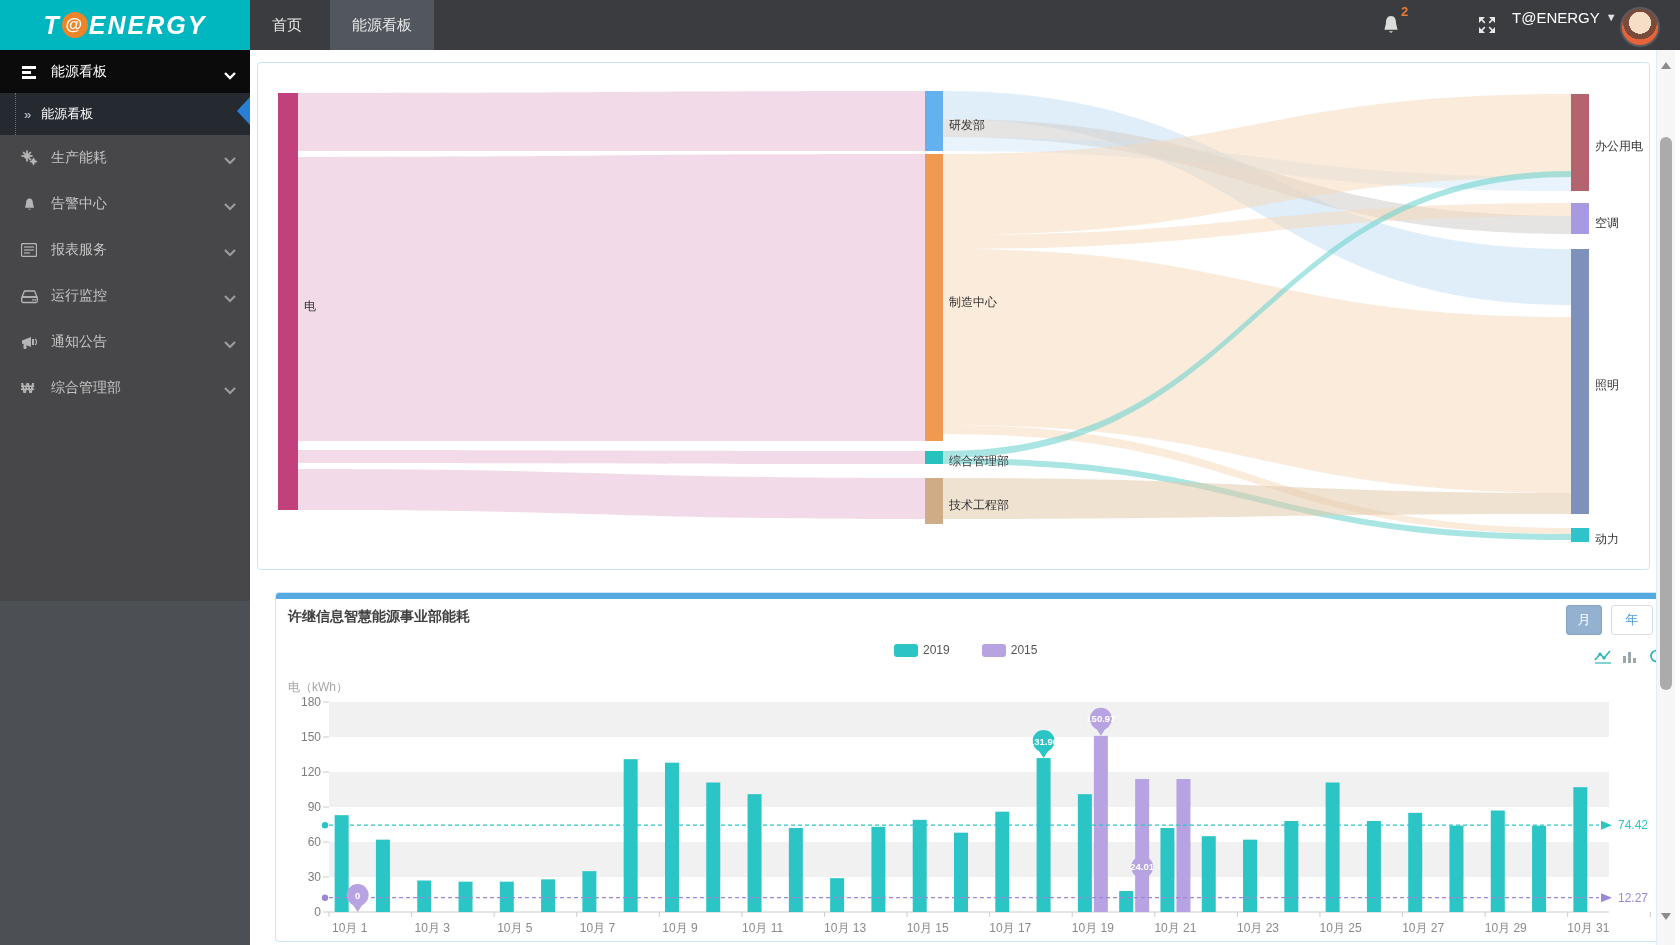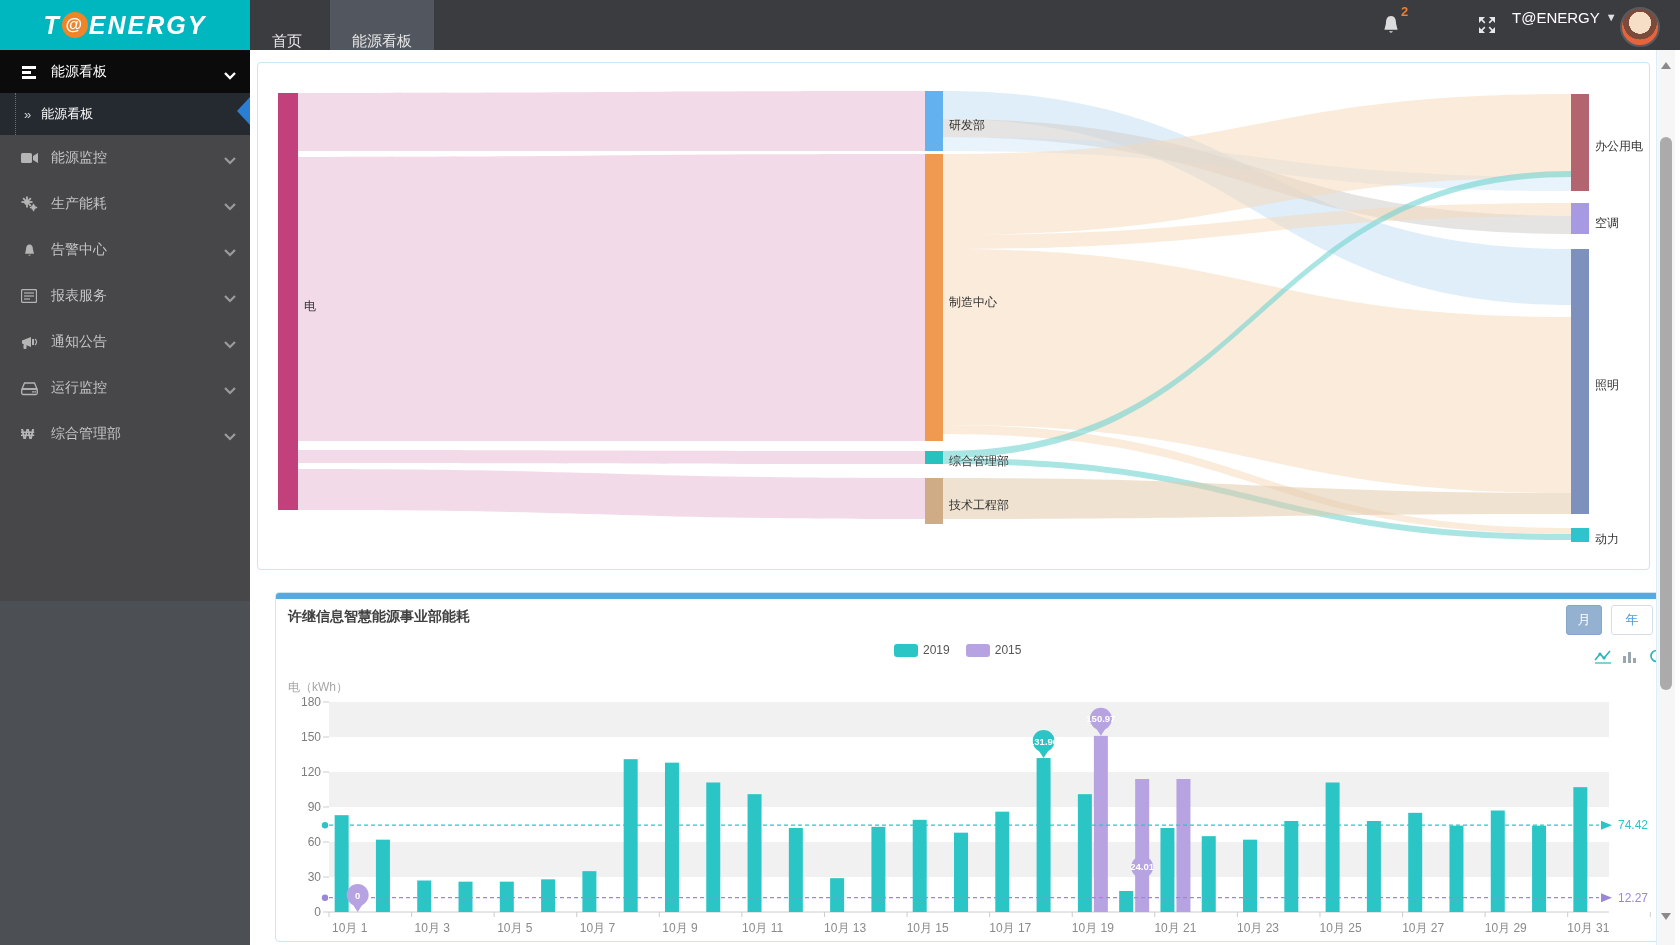--- a/index.html
+++ b/index.html
@@ -5,21 +5,21 @@
   html,body{margin:0;padding:0;width:1680px;height:945px;overflow:hidden;
     font-family:"Liberation Sans","DejaVu Sans",sans-serif;background:#fff;}
   
   #topbar{position:absolute;left:0;top:0;width:1680px;height:50px;background:#3b3c40;}
   #logo{position:absolute;left:0;top:0;width:250px;height:50px;background:#00b7bf;
     display:flex;align-items:center;justify-content:center;color:#fff;
     font-weight:bold;font-size:25px;letter-spacing:2px;font-style:italic;}
   #logo .at{display:inline-flex;width:26px;height:26px;border-radius:50%;background:#f08429;
     color:#fff;align-items:center;justify-content:center;font-size:17px;font-style:normal;margin:0 1px;}
   .tab{position:absolute;top:0;height:50px;display:flex;align-items:center;justify-content:center;
-    color:#e8e8e8;font-size:15px;cursor:pointer;padding:16px 22px;}
+    color:#e8e8e8;font-size:15px;cursor:pointer;padding:0 22px;}
   #tab-home{left:250px;}
   #tab-board{left:330px;background:#52565e;}
   #bell{position:absolute;left:1380px;top:13px;width:30px;height:26px;}
   #bell-badge{position:absolute;left:1401px;top:4px;color:#ed7d31;font-size:13px;font-weight:bold;}
   #fullscreen{position:absolute;left:1477px;top:15px;width:20px;height:20px;}
   #account{position:absolute;left:1512px;top:0;height:34px;display:flex;align-items:center;
     color:#fff;font-size:15px;}
   #account .caret{margin-left:6px;font-size:11px;color:#e0e0e0;}
   #avatar{position:absolute;left:1620px;top:7px;width:36px;height:36px;border-radius:50%;
     background:radial-gradient(circle at 50% 38%,#f6ddc6 0 38%,#7a4a3a 39% 58%,#e8633c 59%);
@@ -37,21 +37,21 @@
   #item-sub .arrows{color:#cfd4da;margin-right:10px;font-size:13px;}
   #sub-flag{position:absolute;right:0;top:4px;width:0;height:0;
     border-top:14px solid transparent;border-bottom:14px solid transparent;border-right:13px solid #2a7fd4;}
   
   #main{position:absolute;left:250px;top:50px;width:1430px;height:895px;background:#fff;}
   .card{position:absolute;background:#fff;border:1px solid #c9e6f7;border-radius:4px;}
   #card-sankey{left:7px;top:12px;width:1391px;height:506px;}
   #card-chart{left:7px;top:542px;width:1391px;height:348px;margin-left:18px;}
   #chart-accent{position:absolute;left:0;top:0;width:100%;height:6px;background:#55abe0;border-radius:3px 3px 0 0;}
   #chart-title{position:absolute;left:12px;top:15px;font-size:14px;font-weight:bold;color:#404040;}
-  #legend{position:absolute;left:618px;top:50px;display:flex;gap:16px;align-items:center;}
+  #legend{position:absolute;left:618px;top:50px;display:flex;gap:32px;align-items:center;}
   .leg{display:flex;align-items:center;gap:5px;font-size:12px;color:#555;cursor:pointer;}
   .leg .chip{width:24px;height:13px;border-radius:3px;}
   .tbtn{position:absolute;top:12px;height:28px;border-radius:3px;font-size:13px;
     display:flex;align-items:center;justify-content:center;cursor:pointer;}
   #btn-month{left:1290px;width:34px;background:#94b1d2;color:#fff;border:1px solid #86a5c9;}
   #btn-year{left:1335px;width:40px;background:#fff;color:#4d9bdc;border:1px solid #d6dde4;}
   #tool-icons{position:absolute;left:1318px;top:55px;display:flex;gap:10px;align-items:center;}
   #tool-icons svg{cursor:pointer;}
   
   #scrollbar{position:absolute;left:1656px;top:50px;width:18px;height:895px;background:#f6f6f6;
@@ -114,32 +114,20 @@
     </div>
     <div class="mi" id="item-sub">
       <span class="guide"></span>
       <span class="arrows">»</span>
       <span>能源看板</span>
       <span id="sub-flag"></span>
     </div>
     <div id="menu-rest">
         <div class="mi">
           <span class="ic">
-            <svg width="17" height="14" viewBox="0 0 17 14" fill="#b5b5b5">
-              <rect x="0" y="2" width="11" height="10" rx="1.5"></rect>
-              <path d="M12 5 L17 2 V12 L12 9 Z"></path>
-            </svg>
-          </span>
-          <span>能源监控</span>
-          <span class="chev"><svg width="12" height="8" viewBox="0 0 12 8">
-              <path d="M1 1 L6 6 L11 1" stroke="#9b9b9b" stroke-width="2.2" fill="none"></path>
-            </svg></span>
-        </div>
-        <div class="mi">
-          <span class="ic">
             <svg width="17" height="16" viewBox="0 0 17 16" fill="#b5b5b5">
               <circle cx="6" cy="6" r="3"></circle>
               <g stroke="#b5b5b5" stroke-width="1.8">
                 <path d="M6 0.5 V3"></path>
                 <path d="M6 9 V11.5"></path>
                 <path d="M0.5 6 H3"></path>
                 <path d="M9 6 H11.5"></path>
                 <path d="M2.2 2.2 L3.8 3.8"></path>
                 <path d="M8.2 8.2 L9.8 9.8"></path>
                 <path d="M9.8 2.2 L8.2 3.8"></path>
@@ -181,41 +169,41 @@
             </svg>
           </span>
           <span>报表服务</span>
           <span class="chev"><svg width="12" height="8" viewBox="0 0 12 8">
               <path d="M1 1 L6 6 L11 1" stroke="#9b9b9b" stroke-width="2.2" fill="none"></path>
             </svg></span>
         </div>
         <div class="mi">
           <span class="ic">
             <svg width="17" height="15" viewBox="0 0 17 15">
+              <path d="M3.5 2 H13.5 L16 8 H1 Z" fill="none" stroke="#b5b5b5" stroke-width="1.3"></path>
+              <rect x="0.7" y="8" width="15.6" height="5.5" rx="1.5" fill="none" stroke="#b5b5b5" stroke-width="1.3"></rect>
+              <circle cx="12" cy="10.8" r="0.9" fill="#b5b5b5"></circle>
+              <circle cx="14.2" cy="10.8" r="0.9" fill="#b5b5b5"></circle>
+            </svg>
+          </span>
+          <span>运行监控</span>
+          <span class="chev"><svg width="12" height="8" viewBox="0 0 12 8">
+              <path d="M1 1 L6 6 L11 1" stroke="#9b9b9b" stroke-width="2.2" fill="none"></path>
+            </svg></span>
+        </div>
+        <div class="mi">
+          <span class="ic">
+            <svg width="17" height="15" viewBox="0 0 17 15">
               <path d="M1 5.5 L10 2 V12 L1 8.5 Z" fill="#b5b5b5"></path>
               <rect x="11" y="4" width="2" height="6" fill="#b5b5b5"></rect>
               <rect x="2.5" y="9" width="3" height="5" rx="1" fill="#b5b5b5"></rect>
               <path d="M14 4 C16 5.5 16 8.5 14 10" stroke="#b5b5b5" stroke-width="1.2" fill="none"></path>
             </svg>
           </span>
           <span>通知公告</span>
-          <span class="chev"><svg width="12" height="8" viewBox="0 0 12 8">
-              <path d="M1 1 L6 6 L11 1" stroke="#9b9b9b" stroke-width="2.2" fill="none"></path>
-            </svg></span>
-        </div>
-        <div class="mi">
-          <span class="ic">
-            <svg width="17" height="15" viewBox="0 0 17 15">
-              <path d="M3.5 2 H13.5 L16 8 H1 Z" fill="none" stroke="#b5b5b5" stroke-width="1.3"></path>
-              <rect x="0.7" y="8" width="15.6" height="5.5" rx="1.5" fill="none" stroke="#b5b5b5" stroke-width="1.3"></rect>
-              <circle cx="12" cy="10.8" r="0.9" fill="#b5b5b5"></circle>
-              <circle cx="14.2" cy="10.8" r="0.9" fill="#b5b5b5"></circle>
-            </svg>
-          </span>
-          <span>运行监控</span>
           <span class="chev"><svg width="12" height="8" viewBox="0 0 12 8">
               <path d="M1 1 L6 6 L11 1" stroke="#9b9b9b" stroke-width="2.2" fill="none"></path>
             </svg></span>
         </div>
         <div class="mi">
           <span class="ic">
             <svg width="16" height="14" viewBox="0 0 16 14">
               <text x="0" y="12" font-size="14" fill="#b5b5b5" font-weight="bold">₩</text>
             </svg>
           </span>

